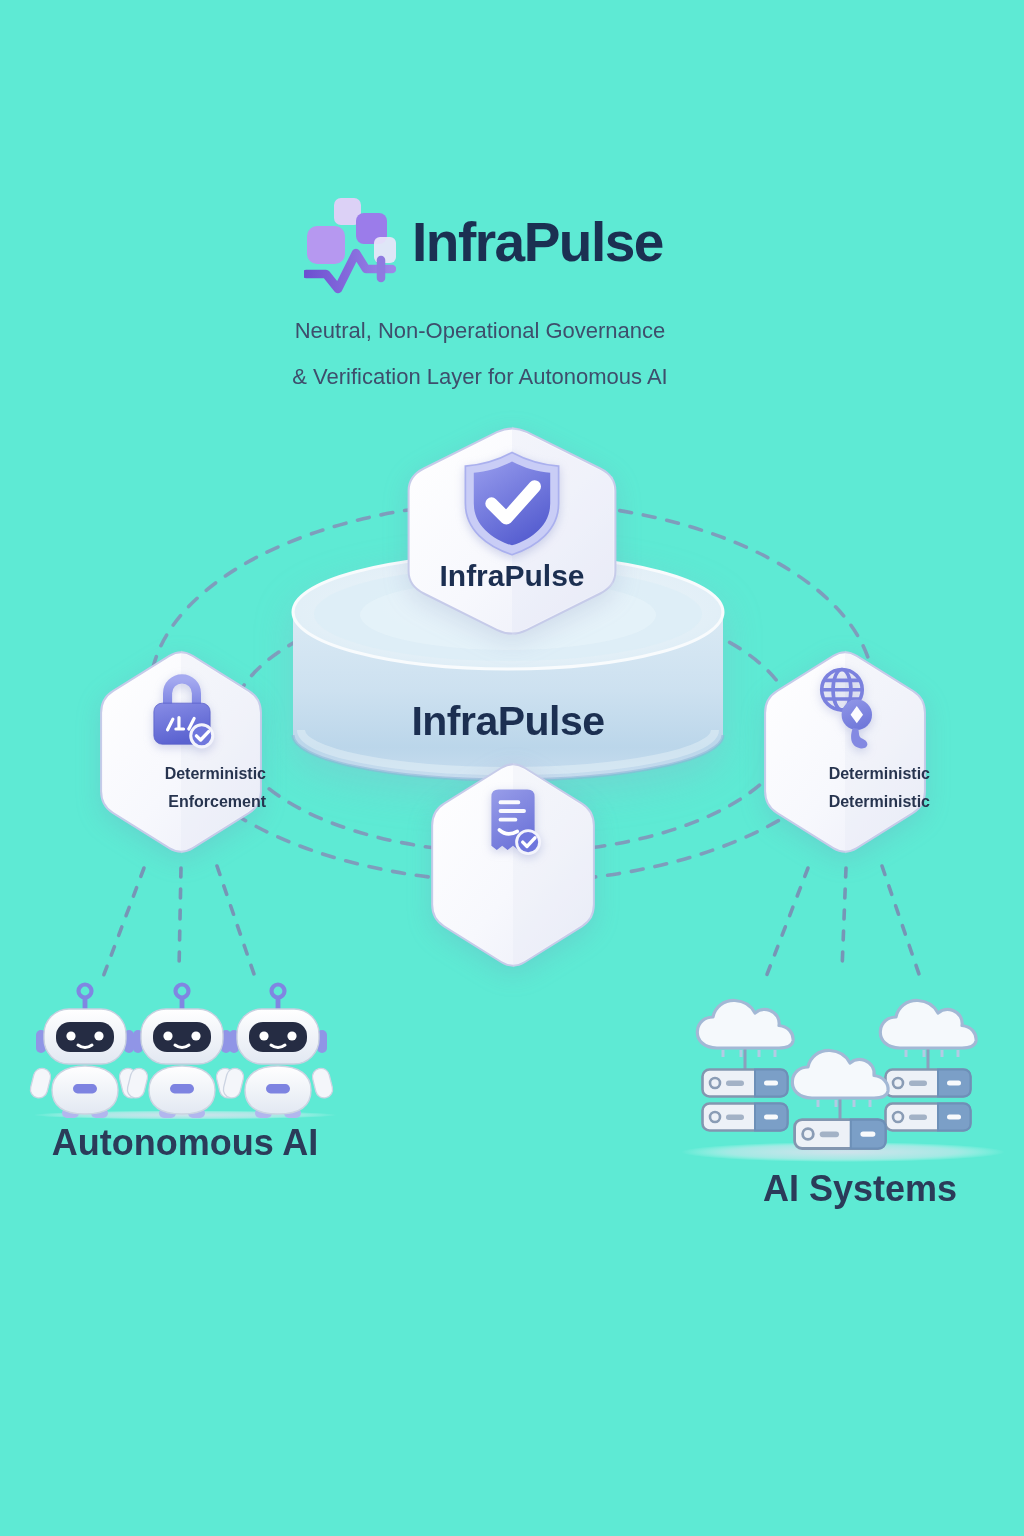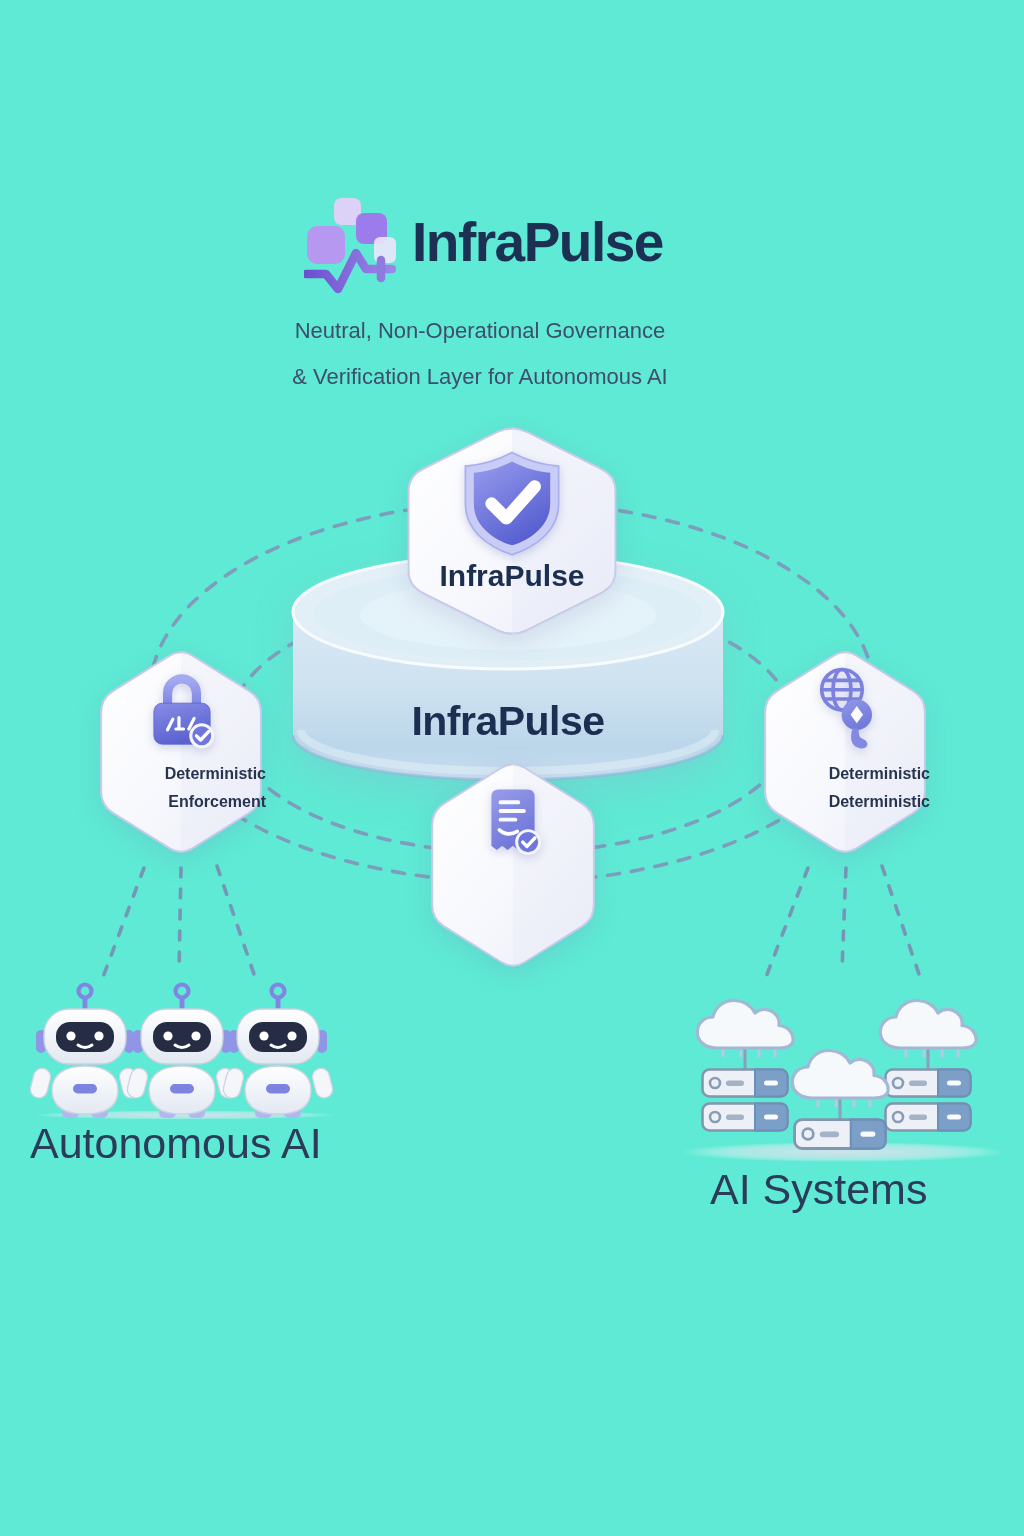--- a/index.html
+++ b/index.html
@@ -21,22 +21,22 @@
   .node{position:absolute;}
   .hexshape{position:absolute;left:0;top:0;width:100%;height:100%;
             filter:drop-shadow(0 7px 12px rgba(120,130,180,.20));}
   .hexlabel{position:absolute;left:0;width:100%;text-align:right;
             font-size:16px;line-height:28px;font-weight:600;color:#27344f;}
   .badgelabel{position:absolute;left:0;width:100%;text-align:center;
               font-size:30px;font-weight:700;color:#1c2f51;}
   .platform-label{position:absolute;left:308px;top:698px;width:400px;text-align:center;
                   font-size:41px;font-weight:700;letter-spacing:-.5px;color:#1c2f51;}
   .icon{position:absolute;filter:drop-shadow(0 3px 5px rgba(110,120,190,.30));}
-  .grouplabel{position:absolute;font-size:43px;line-height:42px;
-              font-weight:400;color:#2b3b59;}
+  .grouplabel{position:absolute;text-align:center;font-size:36px;line-height:42px;
+              font-weight:700;color:#2b3b59;}
   .cyl{filter:drop-shadow(0 14px 18px rgba(150,170,200,.28));}
 </style>
 </head>
 <body>
 
 <div class="canvas">
 
   <svg width="0" height="0" class="abs" aria-hidden="true">
     <defs>
       <linearGradient id="hexgrad" x1="0" y1="0" x2="1" y2="1">

